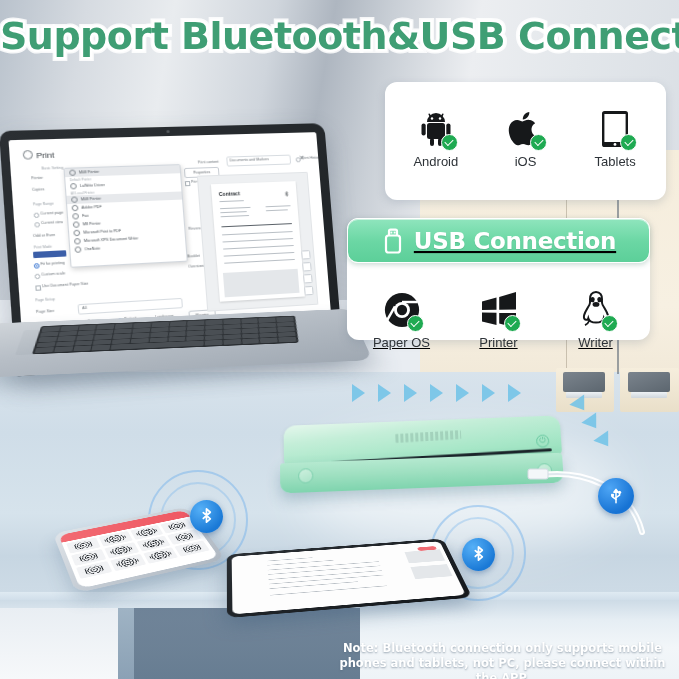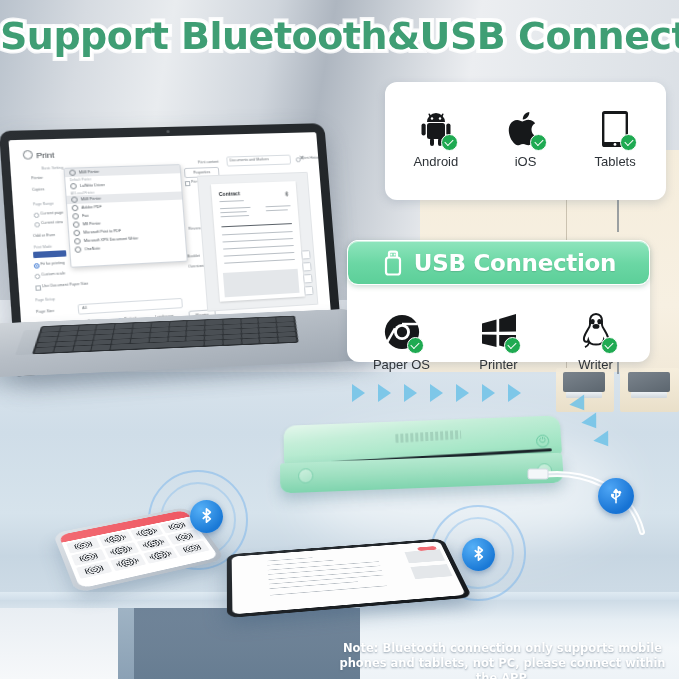--- a/index.html
+++ b/index.html
@@ -510,21 +510,21 @@
             <circle cx="16" cy="35.4" r="1.4" fill="#fff"></circle>
           </svg>
           <span class="tick"></span>
         </div>
         <div class="os-lbl">Tablets</div>
       </div>
 
     </div>
   </div>
 
-  <div class="panel" style="left:347px;top:240px;width:303px;height:122px;">
+  <div class="panel" style="left:347px;top:218px;width:303px;height:122px;text-decoration:underline;">
     <div class="panel-head">
       <svg width="24" height="30" viewBox="0 0 24 30">
         <rect x="5" y="9.5" width="14" height="17" rx="2.6" fill="none" stroke="#fff" stroke-width="2.2"></rect>
         <path d="M8 9.5V5.2a1.6 1.6 0 0 1 1.6-1.6h4.8A1.6 1.6 0 0 1 16 5.2v4.3" fill="none" stroke="#fff" stroke-width="2.2"></path>
         <rect x="9.4" y="5.6" width="1.9" height="1.9" fill="#fff"></rect>
         <rect x="12.7" y="5.6" width="1.9" height="1.9" fill="#fff"></rect>
       </svg>
       <span class="txt">USB Connection</span>
     </div>
     <div class="os-row">

